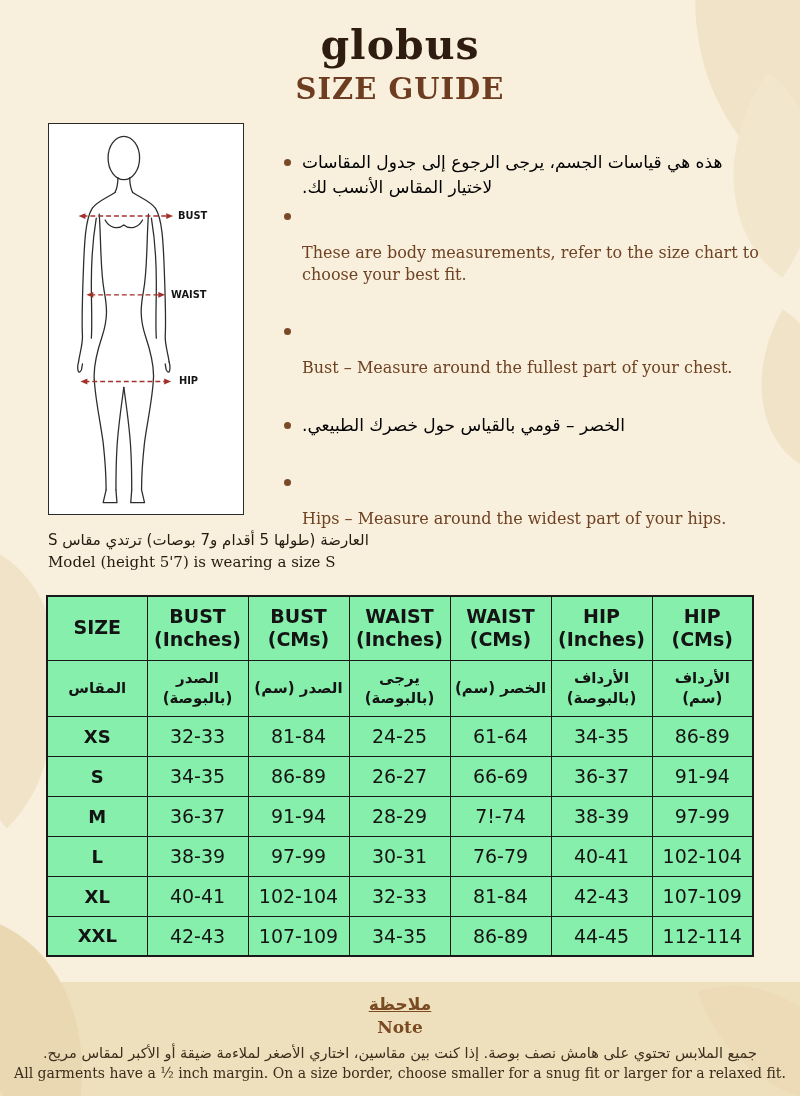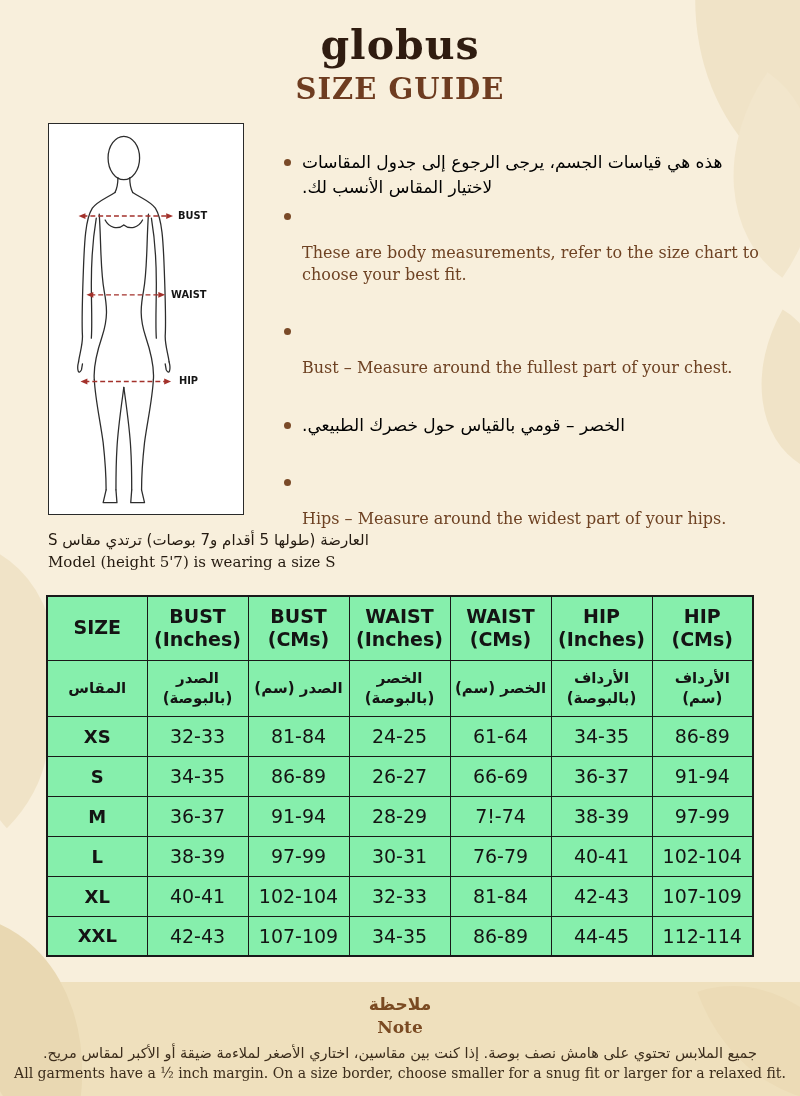--- a/index.html
+++ b/index.html
@@ -42,21 +42,21 @@
                      background:#86efac; table-layout:fixed; font-family:"DejaVu Sans",sans-serif; border:2px solid #191919; }
   .size-table th, .size-table td { border:1.5px solid #191919; text-align:center; vertical-align:middle; color:#141414; }
   .head-en th { font-size:19px; font-weight:bold; height:64px; }
   .head-en .hl { display:block; line-height:1.25; }
   .head-ar th { font-size:15px; font-weight:bold; height:56px; line-height:1.35; padding:3px 2px; direction:rtl; }
   .size-table tbody td { font-size:19px; height:40px; }
   .size-table tbody td.size-cell { font-weight:bold; font-size:18px; }
   col.c0 { width:100px; }
 
   .note-band { position:absolute; left:0; bottom:0; width:100%; height:114px; text-align:center; padding-top:11px; }
-  .note-title-ar { font-family:"DejaVu Sans",sans-serif; font-weight:bold; font-size:17px; color:#7a4a22; line-height:1.35; }
+  .note-title-ar { font-family:"DejaVu Sans",sans-serif; font-weight:bold; font-size:17px; color:#7a4a22; line-height:1.35;text-decoration:underline; }
   .note-title-en { font-family:"DejaVu Serif",serif; font-weight:bold; font-size:17px; color:#7a4a22; line-height:1.35; }
   .note-body { font-size:14px; color:#3c2d1c; margin-top:4px; font-family:"DejaVu Serif",serif; }
   .note-body.arb { font-family:"DejaVu Sans",sans-serif; font-size:14.5px; direction:rtl; margin-top:6px; }
 </style>
 </head>
 <body>
 
 <div class="page">
 
   <div class="leaf l1"></div>
@@ -189,21 +189,21 @@
           </th>
         <th>
             <span class="hl">HIP</span>
             <span class="hl">(CMs)</span>
           </th>
       </tr>
       <tr class="head-ar">
         <th>المقاس</th>
         <th>الصدر (بالبوصة)</th>
         <th>الصدر (سم)</th>
-        <th>الخصر (بالبوصة)</th>
+        <th>يرجى (بالبوصة)</th>
         <th>الخصر (سم)</th>
         <th>الأرداف (بالبوصة)</th>
         <th>الأرداف (سم)</th>
       </tr>
     </thead>
     <tbody>
       <tr>
         <td class="size-cell">XS</td>
         <td>32-33</td>
         <td>81-84</td>

